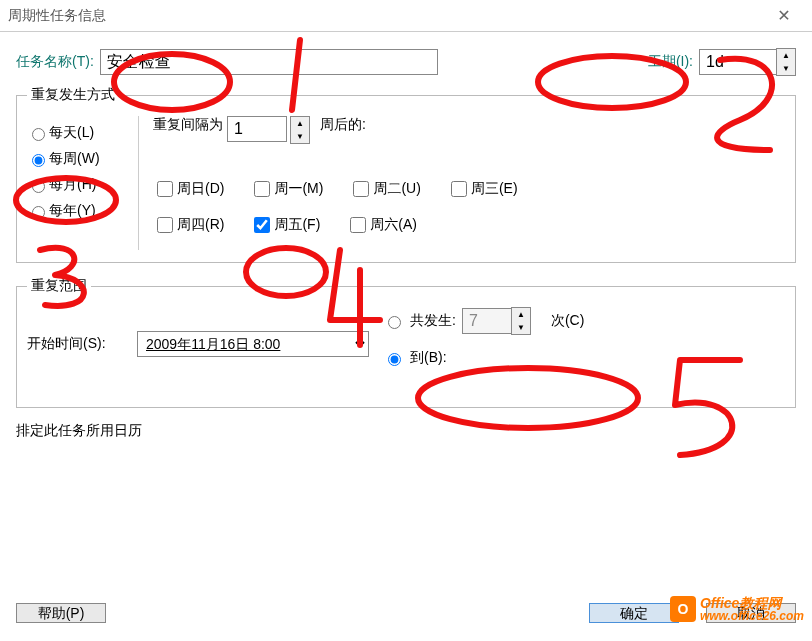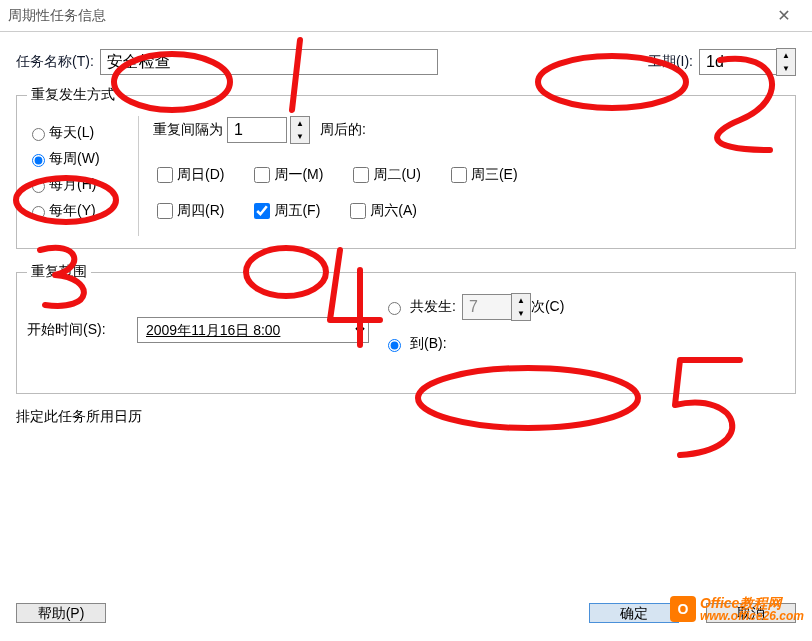--- a/index.html
+++ b/index.html
@@ -2,35 +2,35 @@
 <html><head>
 <meta charset="utf-8">
 <style>
   * { box-sizing: border-box; font-family: "Microsoft YaHei", "Segoe UI", sans-serif; font-size: 14px; }
   body { margin: 0; padding: 0; width: 812px; height: 641px; background: #fff; position: relative; }
   .titlebar { height: 32px; border-bottom: 1px solid #ccc; display: flex; align-items: center; padding: 4px 8px; color: #555; }
   .titlebar .title { flex: 1; }
   .titlebar .close { width: 40px; text-align: center; font-size: 16px; color: #666; cursor: pointer; }
   .content { padding: 16px 16px 8px 16px; }
   .row { display: flex; align-items: center; margin-bottom: 10px; }
-  .lbl { margin-right: 6px; color: #0f172a; }
+  .lbl { margin-right: 6px; color: #0f766e; }
   input[type=text].tb { height: 26px; border: 1px solid #888; padding: 2px 6px; font-size: 16px; }
   .task-name { width: 338px; }
   .duration-box { display: flex; align-items: center; }
   .duration-box .tb { width: 78px; }
   .spin { display: flex; flex-direction: column; border: 1px solid #888; margin-left: -1px; }
   .spin button { width: 18px; height: 13px; border: none; background: #f0f0f0; font-size: 8px; line-height: 8px; padding: 0; cursor: pointer; }
   fieldset { border: 1px solid #bbb; margin: 8px 0 14px 0; padding: 12px 10px 12px 10px; }
   legend { padding: 0 4px; color: #000; }
   .recur-body { display: flex; }
   .recur-left { width: 112px; border-right: 1px solid #ccc; padding-right: 6px; }
   .radio-row { display: flex; align-items: center; margin: 8px 0; }
   .radio-row input { margin-right: 4px; }
   .recur-right { flex: 1; padding-left: 14px; }
-  .interval-row { display: flex; align-items: center; margin-bottom: 20px; }
+  .interval-row { display: flex; align-items: flex-start; margin-bottom: 34px; }
   .interval-row .tb { width: 60px; margin: 0 4px; }
   .days-row { display: flex; flex-wrap: wrap; gap: 26px; margin-bottom: 14px; align-items: flex-end; }
   .chk { display: flex; align-items: center; }
   .chk input { width: 16px; height: 16px; margin-right: 4px; }
   .range-row { display: flex; align-items: center; margin-bottom: 14px; }
   .range-lbl { width: 110px; }
   select.combo { height: 26px; border: 1px solid #888; background: #fff; padding: 2px 4px; }
   .combo-start { width: 232px; text-decoration: underline; }
   .range-right { margin-left: 14px; }
   .occ-row, .endby-row { display: flex; align-items: center; margin-bottom: 14px; }
@@ -155,21 +155,21 @@
       </select>
       <div class="range-right">
         <div class="occ-row">
           <input type="radio" name="endmode" style="">
           <span style="margin:0 6px">共发生:</span>
           <input type="text" class="tb" disabled="" value="7" style="">
           <div class="spin">
             <button>▲</button>
             <button>▼</button>
           </div>
-          <span style="margin-left:0">次(C)</span>
+          <span style="margin-left:20px">次(C)</span>
         </div>
         <div class="endby-row">
           <input type="radio" name="endmode" checked="" style="">
           <span style="margin:0 6px">到(B):</span>
         </div>
       </div>
     </div>
   </fieldset>
 
   <div class="cal-sec">

